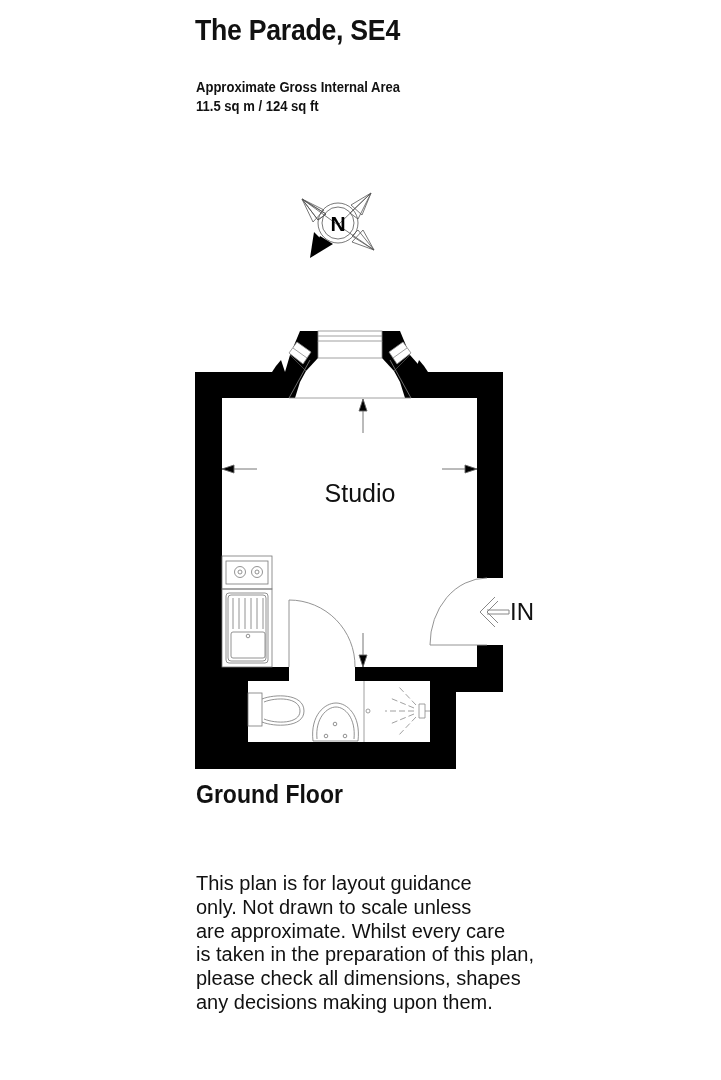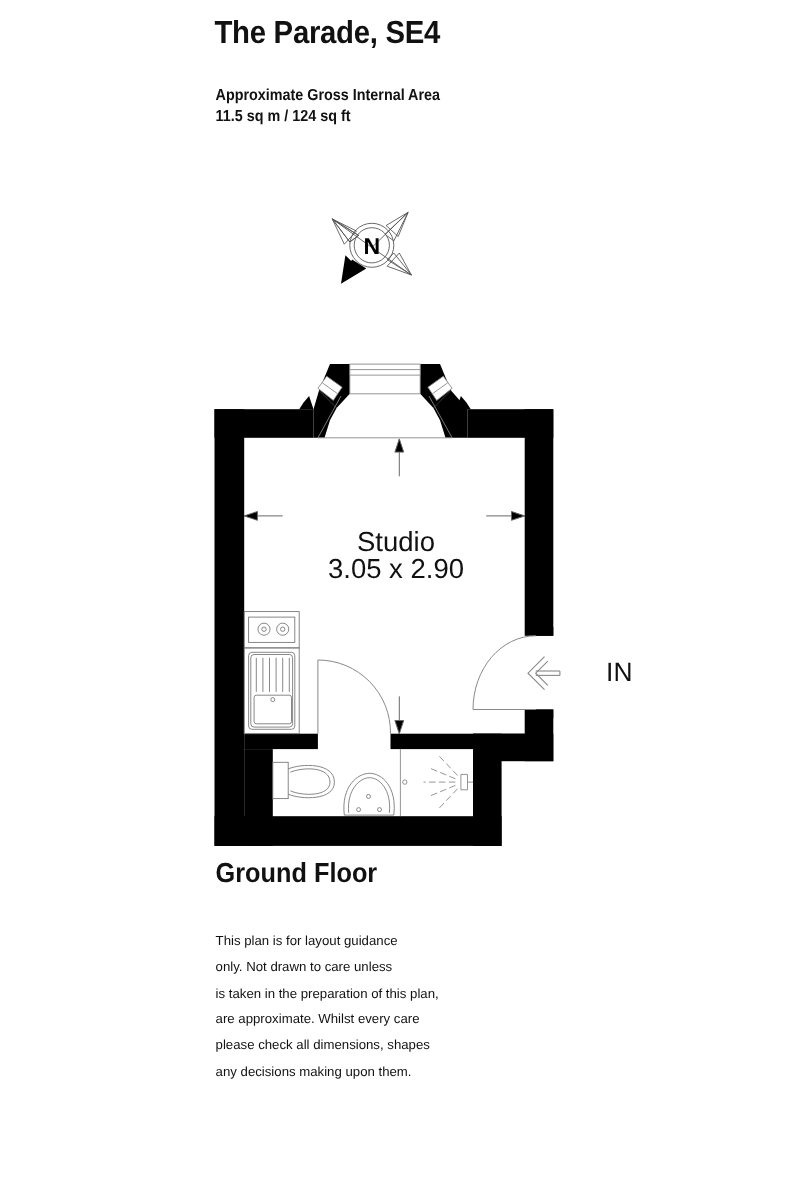--- a/index.html
+++ b/index.html
@@ -2,23 +2,23 @@
 <html><head>
 <meta charset="utf-8">
 <style>
   html, body { margin:0; padding:0; background:#ffffff; }
   body { width:721px; height:1080px; position:relative; overflow:hidden; font-family:"Liberation Sans", sans-serif; color:#111; }
   .title { position:absolute; left:195px; top:14px; font-size:29px; font-weight:bold; letter-spacing:-0.3px; transform:scaleX(0.92); transform-origin:left top; white-space:nowrap; }
   .subtitle { position:absolute; left:196px; top:78px; font-size:14.5px; font-weight:bold; line-height:19px; transform:scaleX(0.9); transform-origin:left top; white-space:nowrap; }
   .compass { position:absolute; left:290px; top:186px; width:100px; height:80px; }
   .plan { position:absolute; left:0; top:0; width:721px; height:800px; }
   .room-label { position:absolute; left:280px; top:481px; width:160px; text-align:center; font-size:25px; line-height:24px; }
-  .in-label { position:absolute; left:510px; top:598px; font-size:24px;margin-left:41px; }
+  .in-label { position:absolute; left:510px; top:598px; font-size:24px; }
   .floor-title { position:absolute; left:196px; top:780px; font-size:25px; font-weight:bold; transform:scaleX(0.92); transform-origin:left top; white-space:nowrap; }
-  .disclaimer { position:absolute; left:196px; top:844px; width:360px; font-size:12px; line-height:23.8px; }
+  .disclaimer { position:absolute; left:196px; top:872px; width:360px; font-size:20px; line-height:23.8px; }
   .disclaimer div { white-space:nowrap; }
 </style>
 </head>
 <body>
 
 <div class="title">The Parade, SE4</div>
 <div class="subtitle">
   <div>Approximate Gross Internal Area</div>
   <div>11.5 sq m / 124 sq ft</div>
 </div>
@@ -168,26 +168,25 @@
     <line x1="414" y1="711" x2="385" y2="711" stroke-dasharray="6,3"></line>
     <line x1="414" y1="708" x2="390" y2="698" stroke-dasharray="6,3"></line>
     <line x1="414" y1="714" x2="390" y2="724" stroke-dasharray="6,3"></line>
     <line x1="416" y1="705" x2="398" y2="686" stroke-dasharray="6,3"></line>
     <line x1="416" y1="717" x2="398" y2="736" stroke-dasharray="6,3"></line>
   </g>
 </svg>
 
 <div class="room-label">
   <div>Studio</div>
-  <div>3.05 x 2.90</div>
 </div>
 <div class="in-label">IN</div>
 
 <div class="floor-title">Ground Floor</div>
 
 <div class="disclaimer">
   <div>This plan is for layout guidance</div>
-  <div>only. Not drawn to care unless</div>
+  <div>only. Not drawn to scale unless</div>
+  <div>are approximate. Whilst every care</div>
   <div>is taken in the preparation of this plan,</div>
-  <div>are approximate. Whilst every care</div>
   <div>please check all dimensions, shapes</div>
   <div>any decisions making upon them.</div>
 </div>
 
 </body></html>

